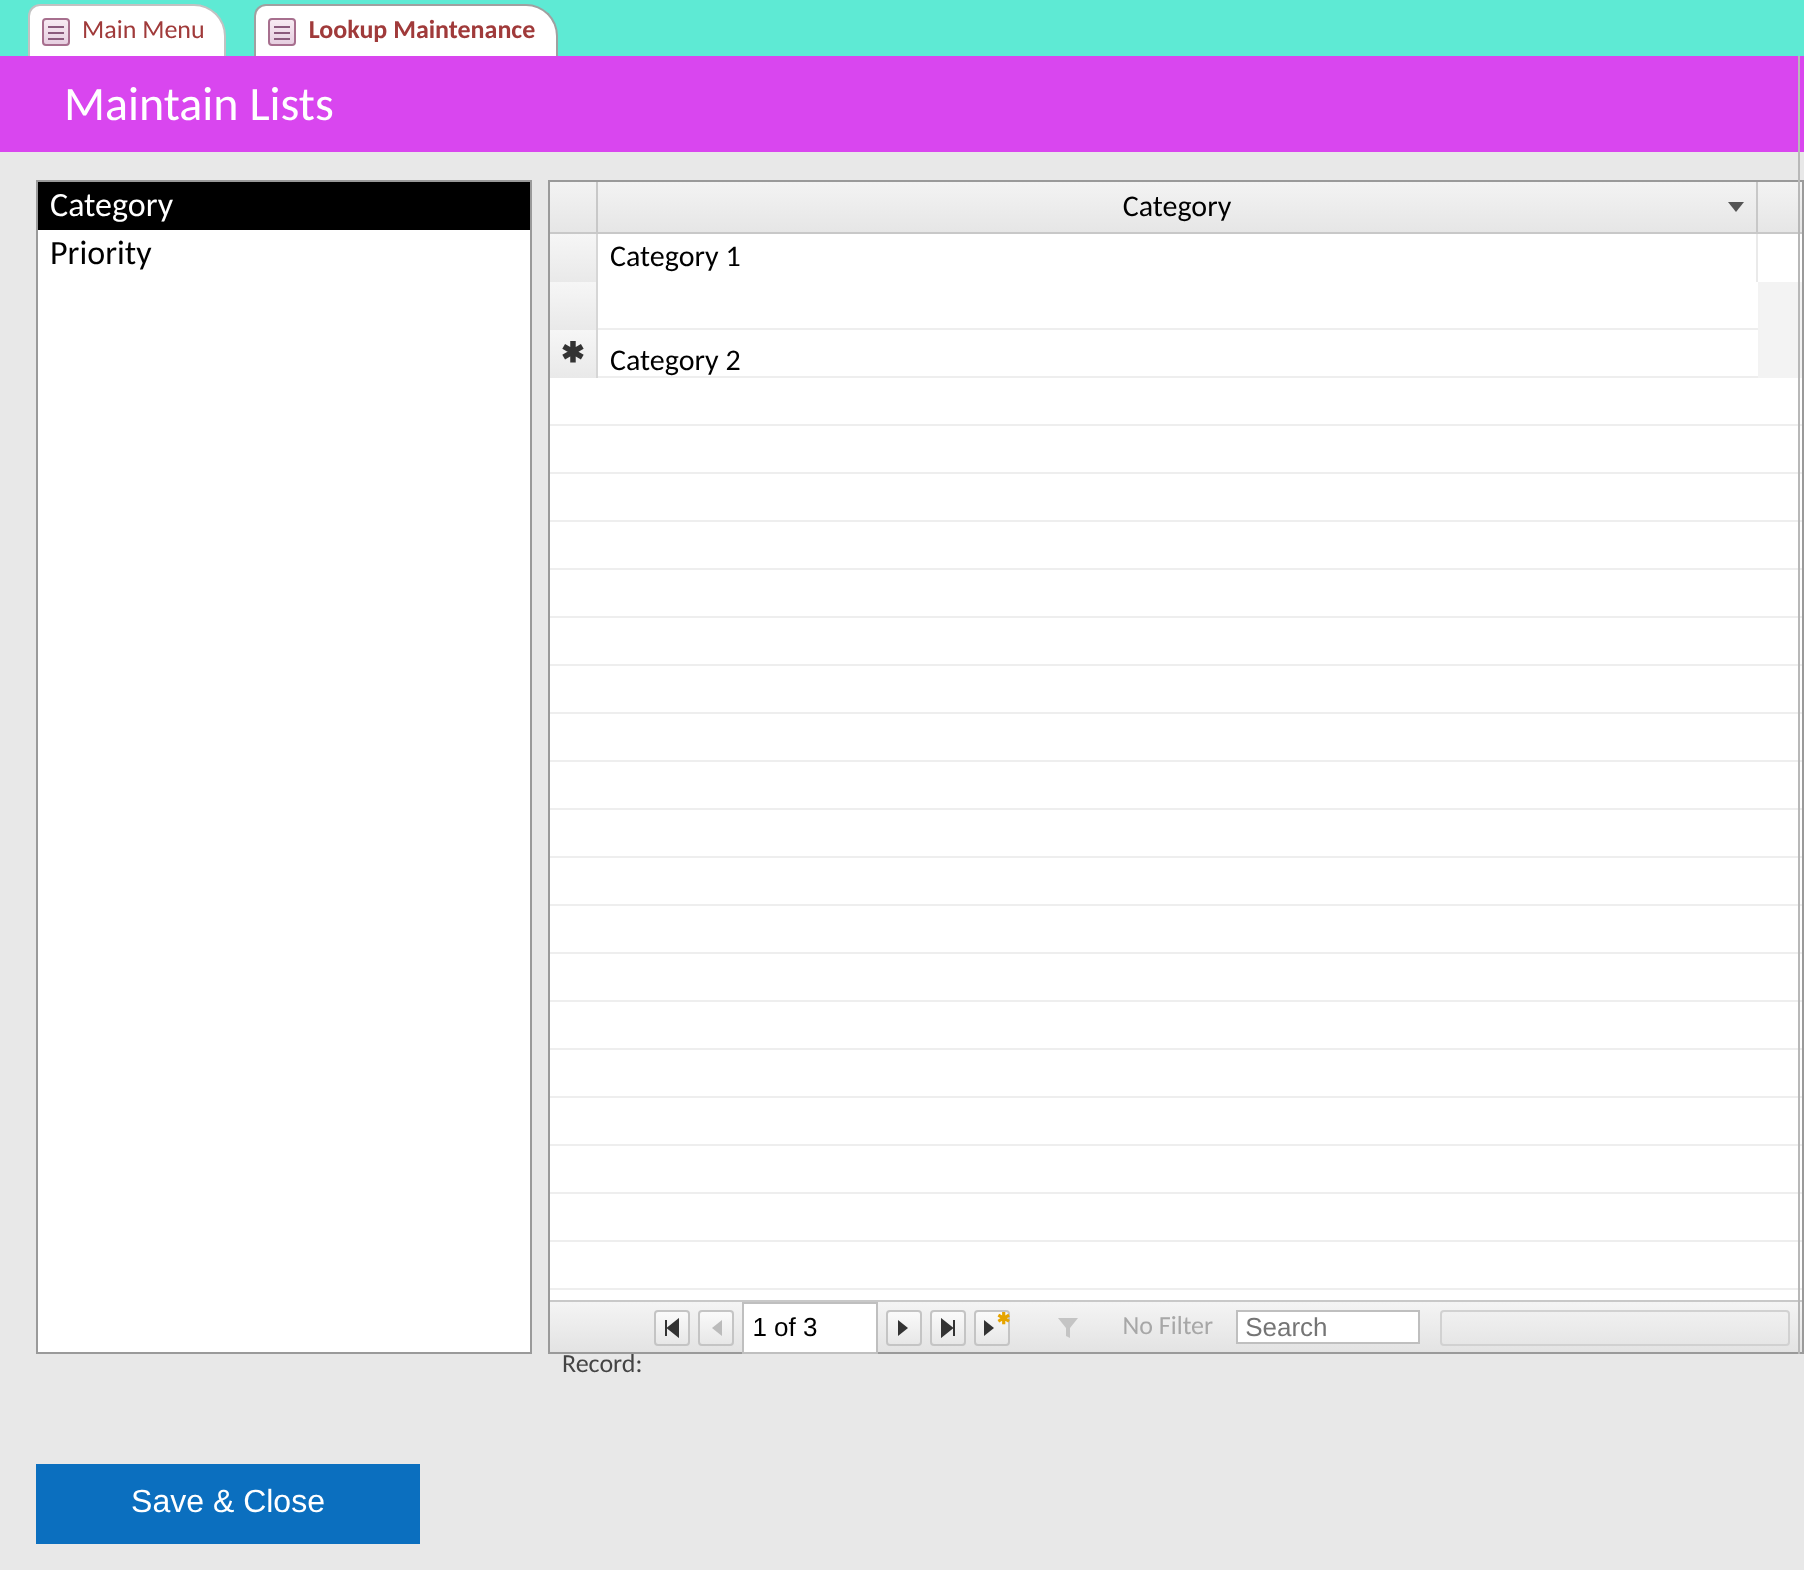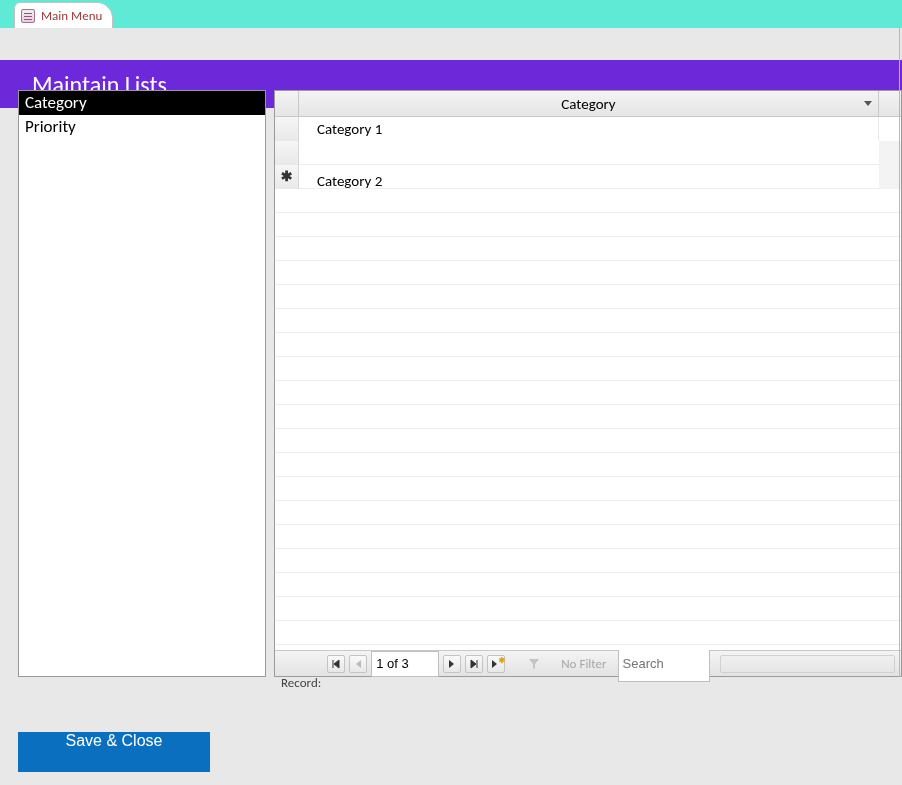--- a/index.html
+++ b/index.html
@@ -45,28 +45,27 @@
     border-radius: 2px;
   }
   .tab-icon::before{
     content:""; position:absolute; left:2px; top:3px; width:8px; height:1px; background:#8a5a7c;
     box-shadow:0 3px 0 #8a5a7c, 0 6px 0 #8a5a7c;
   }
 
   
   .titlestrip {
     height: 48px;
-    background: #6d28d9;
+    background: #d946ef;
     color: #fff;
     display: flex;
     align-items: center;
     padding-left: 32px;
     font-size: 24px;
     font-weight: 300;
-    margin-top: 32px;
   }
 
   
   .workspace {
     position: absolute;
     top: 90px; left: 18px; right: 0; bottom: 108px;
     display: flex;
     gap: 8px;
   }
   .sidelist {
@@ -138,21 +137,21 @@
   }
   .gridrow .rowsel {
     width:24px;
     border-right:1px solid #d6d6d6;
     background: linear-gradient(#f6f6f6,#e9e9e9);
     display:flex;align-items:center;justify-content:center;
     font-size:14px;color:#333;
   }
   .gridrow .cell {
     flex:1;
-    padding-left:18px;
+    padding-left:6px;
     border-right:1px solid #eaeaea;
     background:#fff;
   }
   .gridrow.alt .cell { background:#f3f3f3;margin-top:28px; }
   .gridrow .spacer { width:22px; background:#fff; }
   .gridrow.alt .spacer { background:#f3f3f3; }
 
   .gridbody .new .rowsel { font-weight:bold; }
 
   
@@ -187,21 +186,21 @@
     font-size:13px;
   }
   .filterbtn {
     display:flex;align-items:center;gap:21px;
     color:#a7a7a7;
     height:20px;padding:0 6px;
     border:1px solid transparent;
   }
   .filterbtn svg { display:block; }
   .searchbox {
-    width:92px;height:36px;
+    width:92px;height:17px;
     border:1px solid #bfbfbf;
     background:#fff;
     padding:0 4px;
     font-size:13px;
     color:#888;
   }
   .recnav .scrollstub {
     flex:1;height:18px;
     margin-left:6px;
     background:linear-gradient(#f0f0f0,#e6e6e6);
@@ -209,39 +208,43 @@
     border-radius:2px;
   }
 
   
   .savebtn {
     position:absolute;
     left:18px; top:732px;
     width:192px; height:40px;
     background:#0b6fbf;
     color:#fff;
-    display:flex;align-items:flex-start;justify-content:center;
+    display:flex;align-items:center;justify-content:center;
     font-size:16px;
     cursor:pointer;
     border: none;
   }
 
   
   .right-divider {
     position:absolute; top:28px; right:2px; bottom:108px; width:1px;
     background:#b8b8b8;
   }
 </style>
 </head>
 <body>
 
 <div class="tabbar">
   <div class="tab inactive">
     <span class="tab-icon"></span>
     <span class="lbl">Main Menu</span>
+  </div>
+  <div class="tab active">
+    <span class="tab-icon"></span>
+    <span class="lbl">Lookup Maintenance</span>
   </div>
 </div>
 
 <div class="titlestrip">
   <span>Maintain Lists</span>
 </div>
 
 <div class="workspace">
 
   <div class="sidelist">

